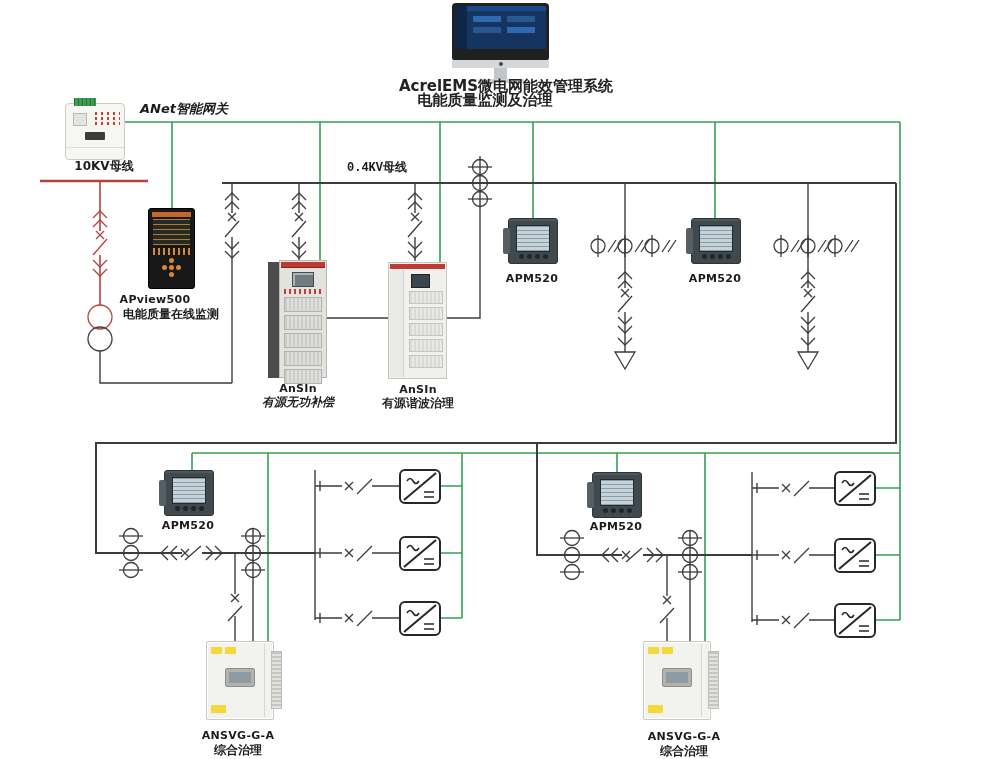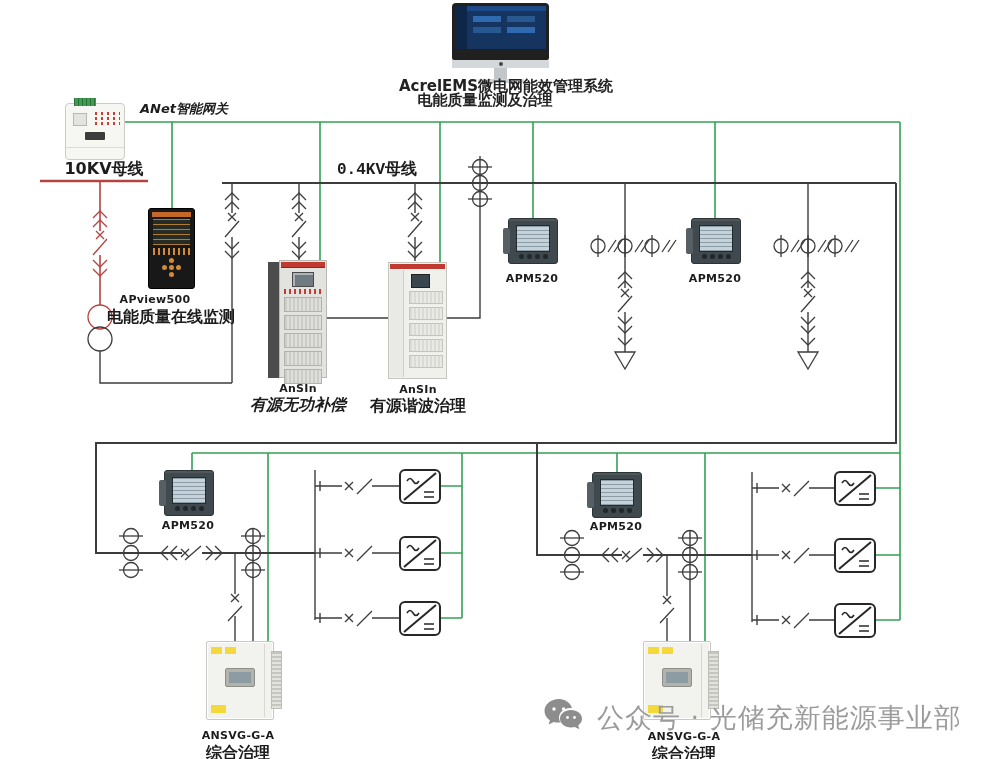--- a/index.html
+++ b/index.html
@@ -14,21 +14,21 @@
   .g  {stroke:var(--ethernet);fill:none;stroke-width:1.6px;}
   .r  {stroke:var(--hv-bus);fill:none;stroke-width:1.6px;}
   .r2 {stroke:var(--hv-bus);fill:none;stroke-width:2.4px;}
   .sym{stroke:var(--wire);fill:none;stroke-width:1.3px;}
   .symr{stroke:var(--hv-bus);fill:none;stroke-width:1.3px;}
   .tri{fill:#fff;stroke:var(--wire);stroke-width:1.3px;}
   .invg{stroke:#272727;fill:#fff;stroke-width:2px;}
   .invm{stroke:#272727;fill:none;stroke-width:1.6px;}
 
   .lbl{position:absolute;font-weight:bold;color:#1c1c1c;white-space:nowrap;
-       transform:translateX(-50%);font-size:16px;line-height:1.1;}
+       transform:translateX(-50%);font-size:12px;line-height:1.1;}
   .lbl.latin{font-size:11px;letter-spacing:.3px;}
   .lbl.leftal{transform:none;font-size:13px;font-style:italic;}
   .cap{position:absolute;font-weight:bold;color:#222;font-size:15px;white-space:nowrap;
        transform:translateX(-50%);}
 
   
   .mon{position:absolute;left:452px;top:3px;width:97px;}
   .mon-scr{width:97px;height:57px;background:#202020;border-radius:4px 4px 2px 2px;
            box-sizing:border-box;padding:3px 3px 0;}
   .mon-disp{width:100%;height:43px;background:#15345f;position:relative;overflow:hidden;}
@@ -347,29 +347,14 @@
   <div class="ansvg" style="left:643px;top:641px;">
     <div class="ansvg-y1"></div>
     <div class="ansvg-scr"></div>
     <div class="ansvg-y2"></div>
     <div class="ansvg-seam"></div>
     <div class="ansvg-fin"></div>
   </div>
   <div class="lbl latin" style="left:684px;top:731px;">ANSVG-G-A</div>
   <div class="lbl" style="left:684px;top:745px;">综合治理</div>
 
-  <div class="wm">
-    <svg width="46" height="40" viewBox="0 0 46 40">
-      <g fill="#8d8d8d">
-        <path d="M16,1 C8,1 1.5,6.3 1.5,12.9 c0,3.8 2.1,7.1 5.4,9.3 L5.6,26.5 l5.2,-2.6 c1.6,0.45 3.4,0.7 5.2,0.7 0.5,0 1,-0.02 1.5,-0.06 C16.5,23 16,21.4 16,19.7 c0,-5.4 5,-9.7 11.2,-9.7 0.6,0 1.2,0.04 1.8,0.12 C27.6,5 22.3,1 16,1 Z"></path>
-        <path d="M28,12 c-6.1,0 -11,3.9 -11,8.7 0,4.8 4.9,8.7 11,8.7 1.3,0 2.6,-0.18 3.8,-0.5 l4.6,2.3 -1.2,-3.9 c2.3,-1.6 3.8,-4 3.8,-6.6 C39,15.9 34.1,12 28,12 Z"></path>
-      </g>
-      <g fill="#ffffff">
-        <circle cx="11" cy="11" r="1.7"></circle>
-          <circle cx="20.5" cy="11" r="1.7"></circle>
-        <circle cx="24.5" cy="19.5" r="1.4"></circle>
-          <circle cx="31.5" cy="19.5" r="1.4"></circle>
-      </g>
-    </svg>
-    <span class="wm-text">公众号 · 光储充新能源事业部</span>
-  </div>
 
 </div>
 
 </body></html>

